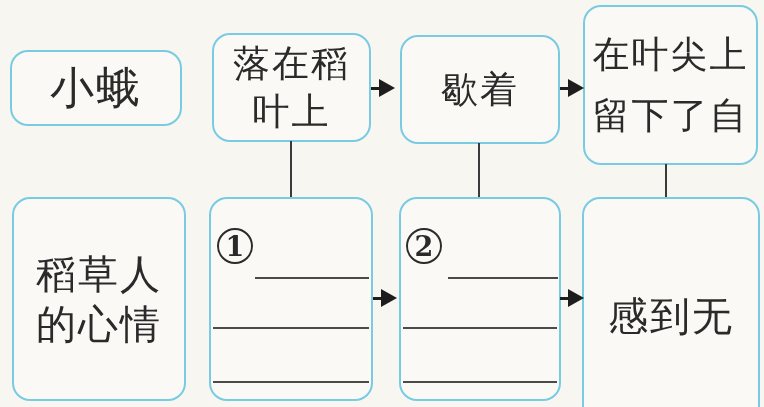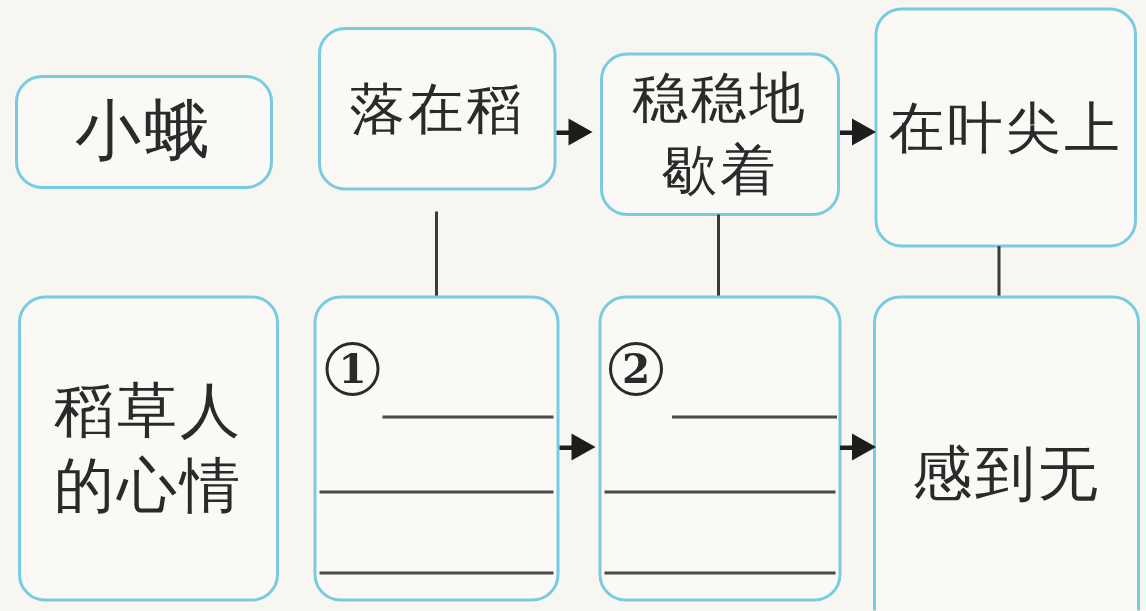--- a/index.html
+++ b/index.html
@@ -56,31 +56,32 @@
 </style>
 </head>
 <body>
 
 <div class="canvas">
 
   <div class="box fs44" style="left:10px;top:50px;width:172px;height:76px;">
     <span class="line">小蛾</span>
   </div>
 
-  <div class="box fs38" style="left:212px;top:18px;width:159px;height:109px;">
+  <div class="box fs38" style="left:212px;top:33px;width:159px;height:109px;">
     <span class="line">落在稻</span>
+    <span class="line">叶上</span>
   </div>
 
   <div class="box fs38" style="left:400px;top:35px;width:160px;height:109px;">
-    <span class="line">稳稳地</span>
     <span class="line">歇着</span>
   </div>
 
   <div class="box fs38" style="left:583px;top:5px;width:175px;height:160px;line-height:51px;gap:10px;">
     <span class="line">在叶尖上</span>
+    <span class="line">留下了自</span>
   </div>
 
   <div class="arrow" style="left:371px;top:79px;">
     <div class="tail"></div>
     <div class="head"></div>
   </div>
   <div class="arrow" style="left:560px;top:79px;">
     <div class="tail"></div>
     <div class="head"></div>
   </div>

